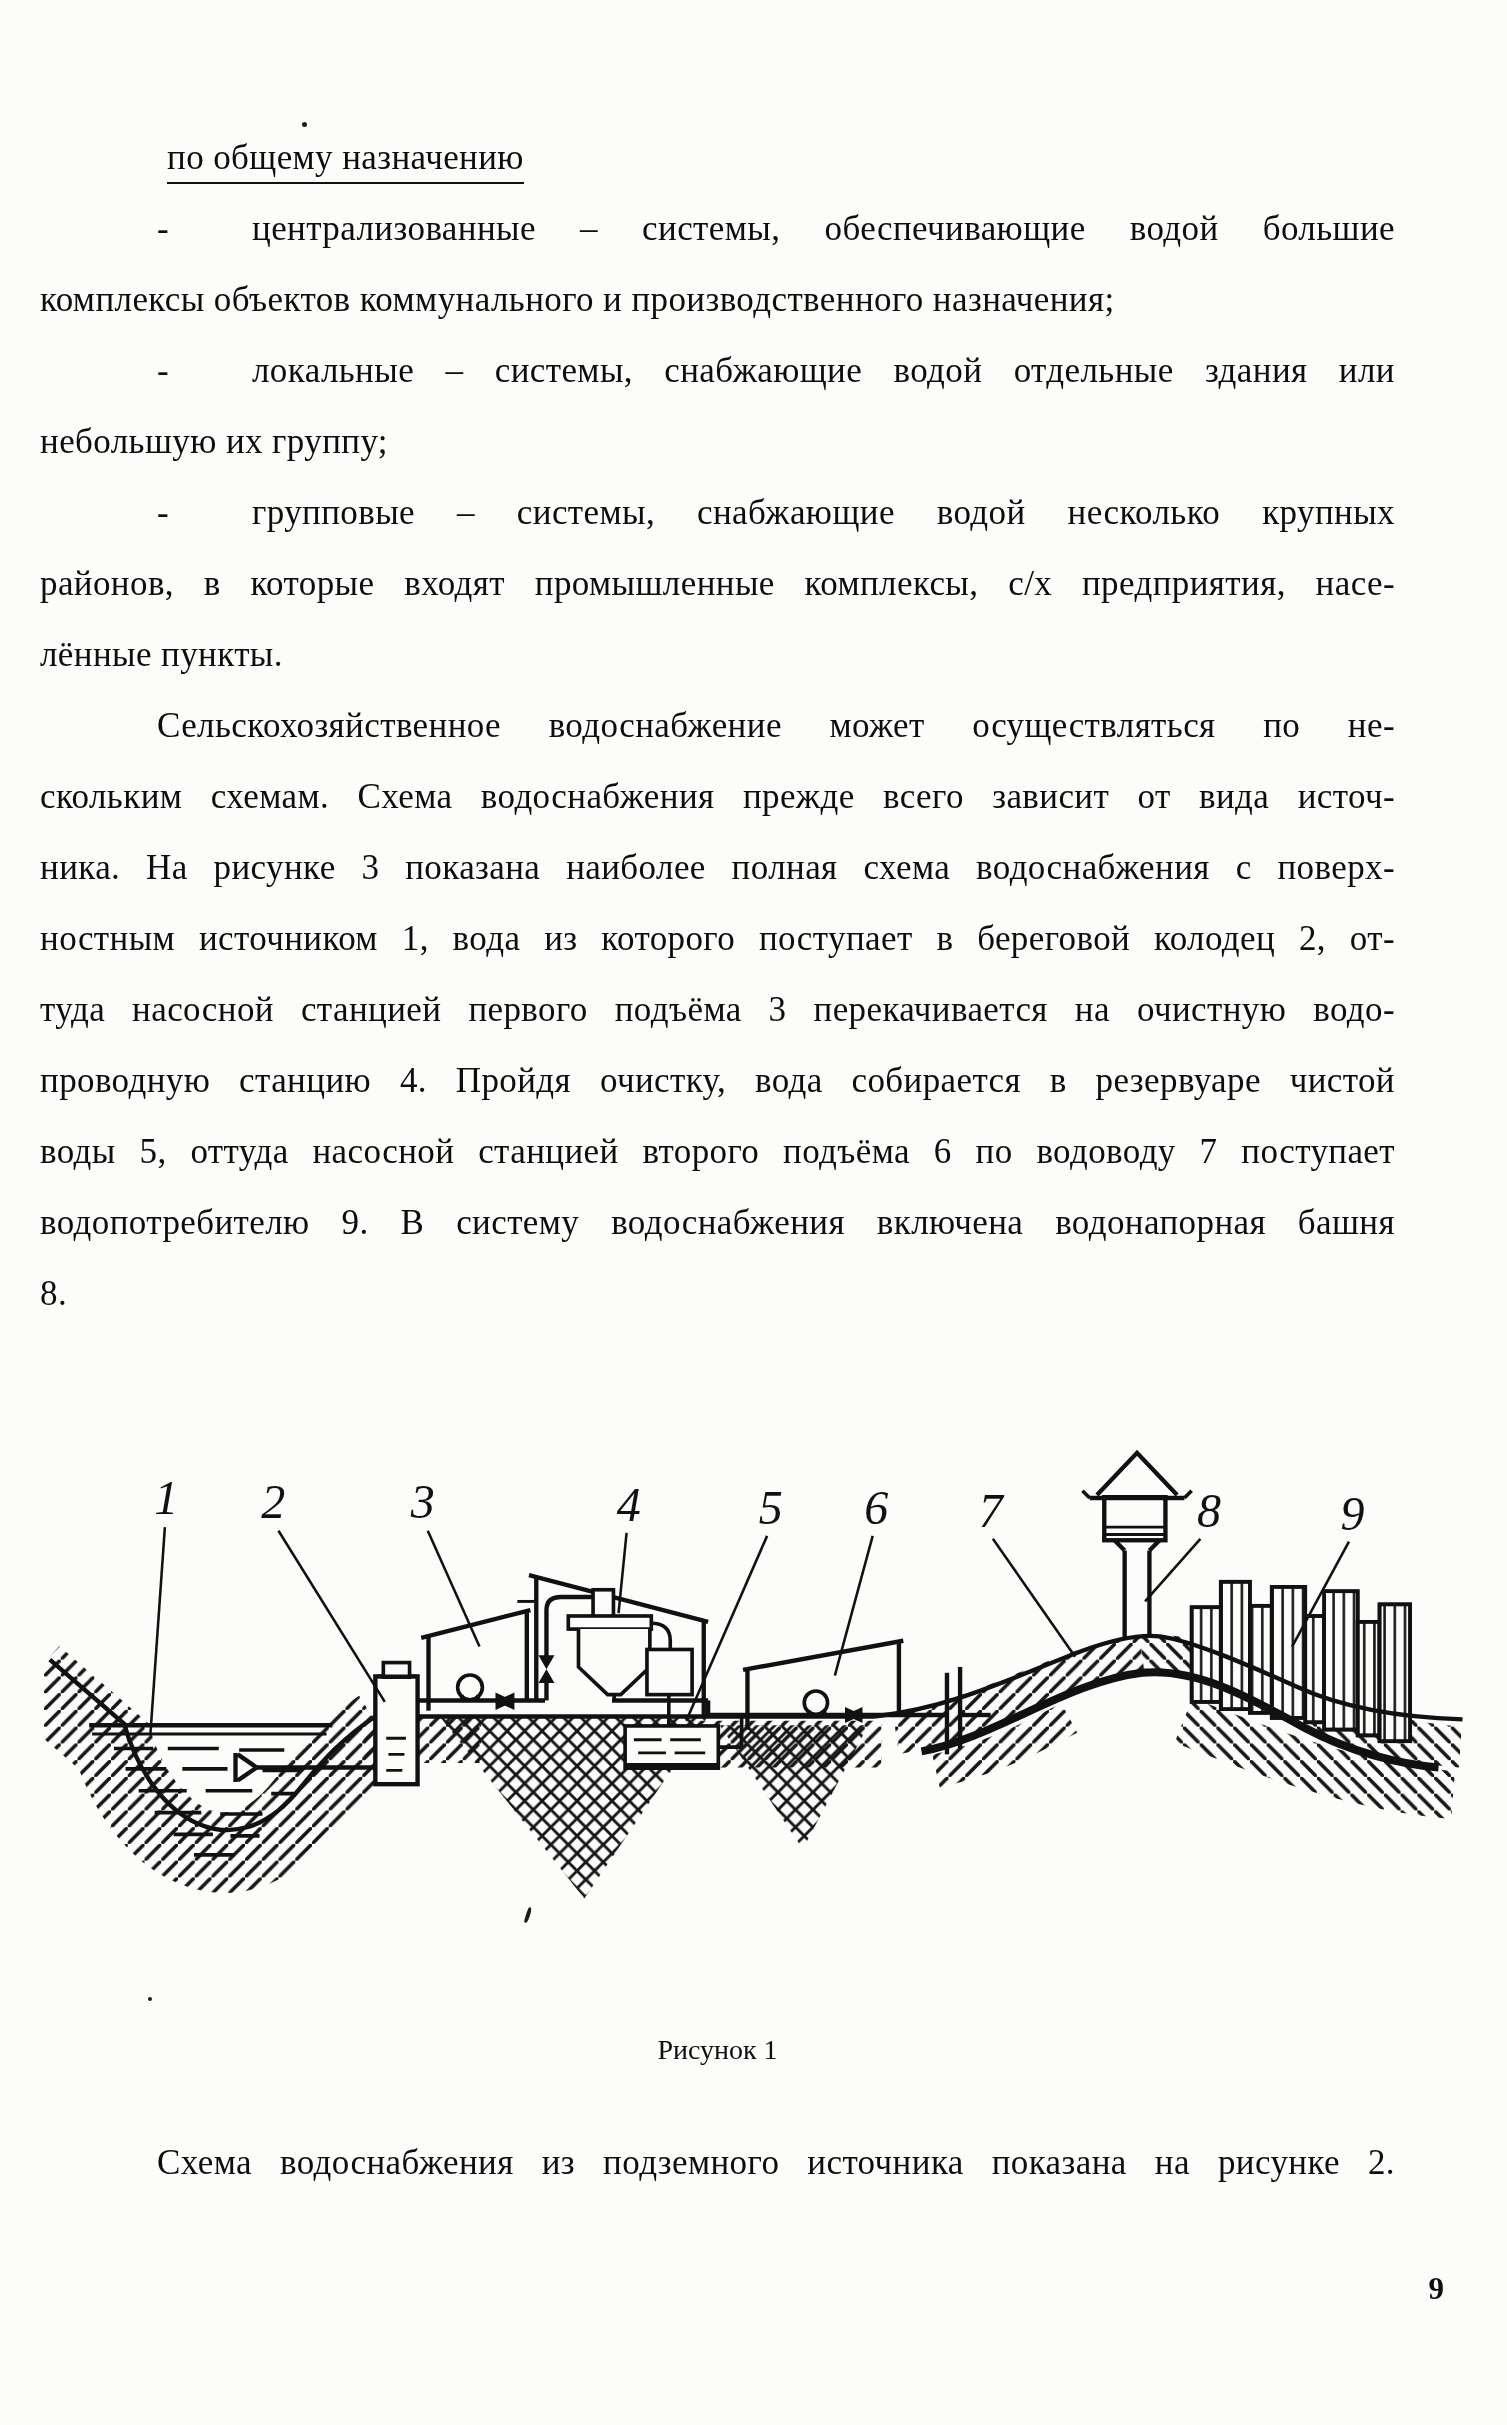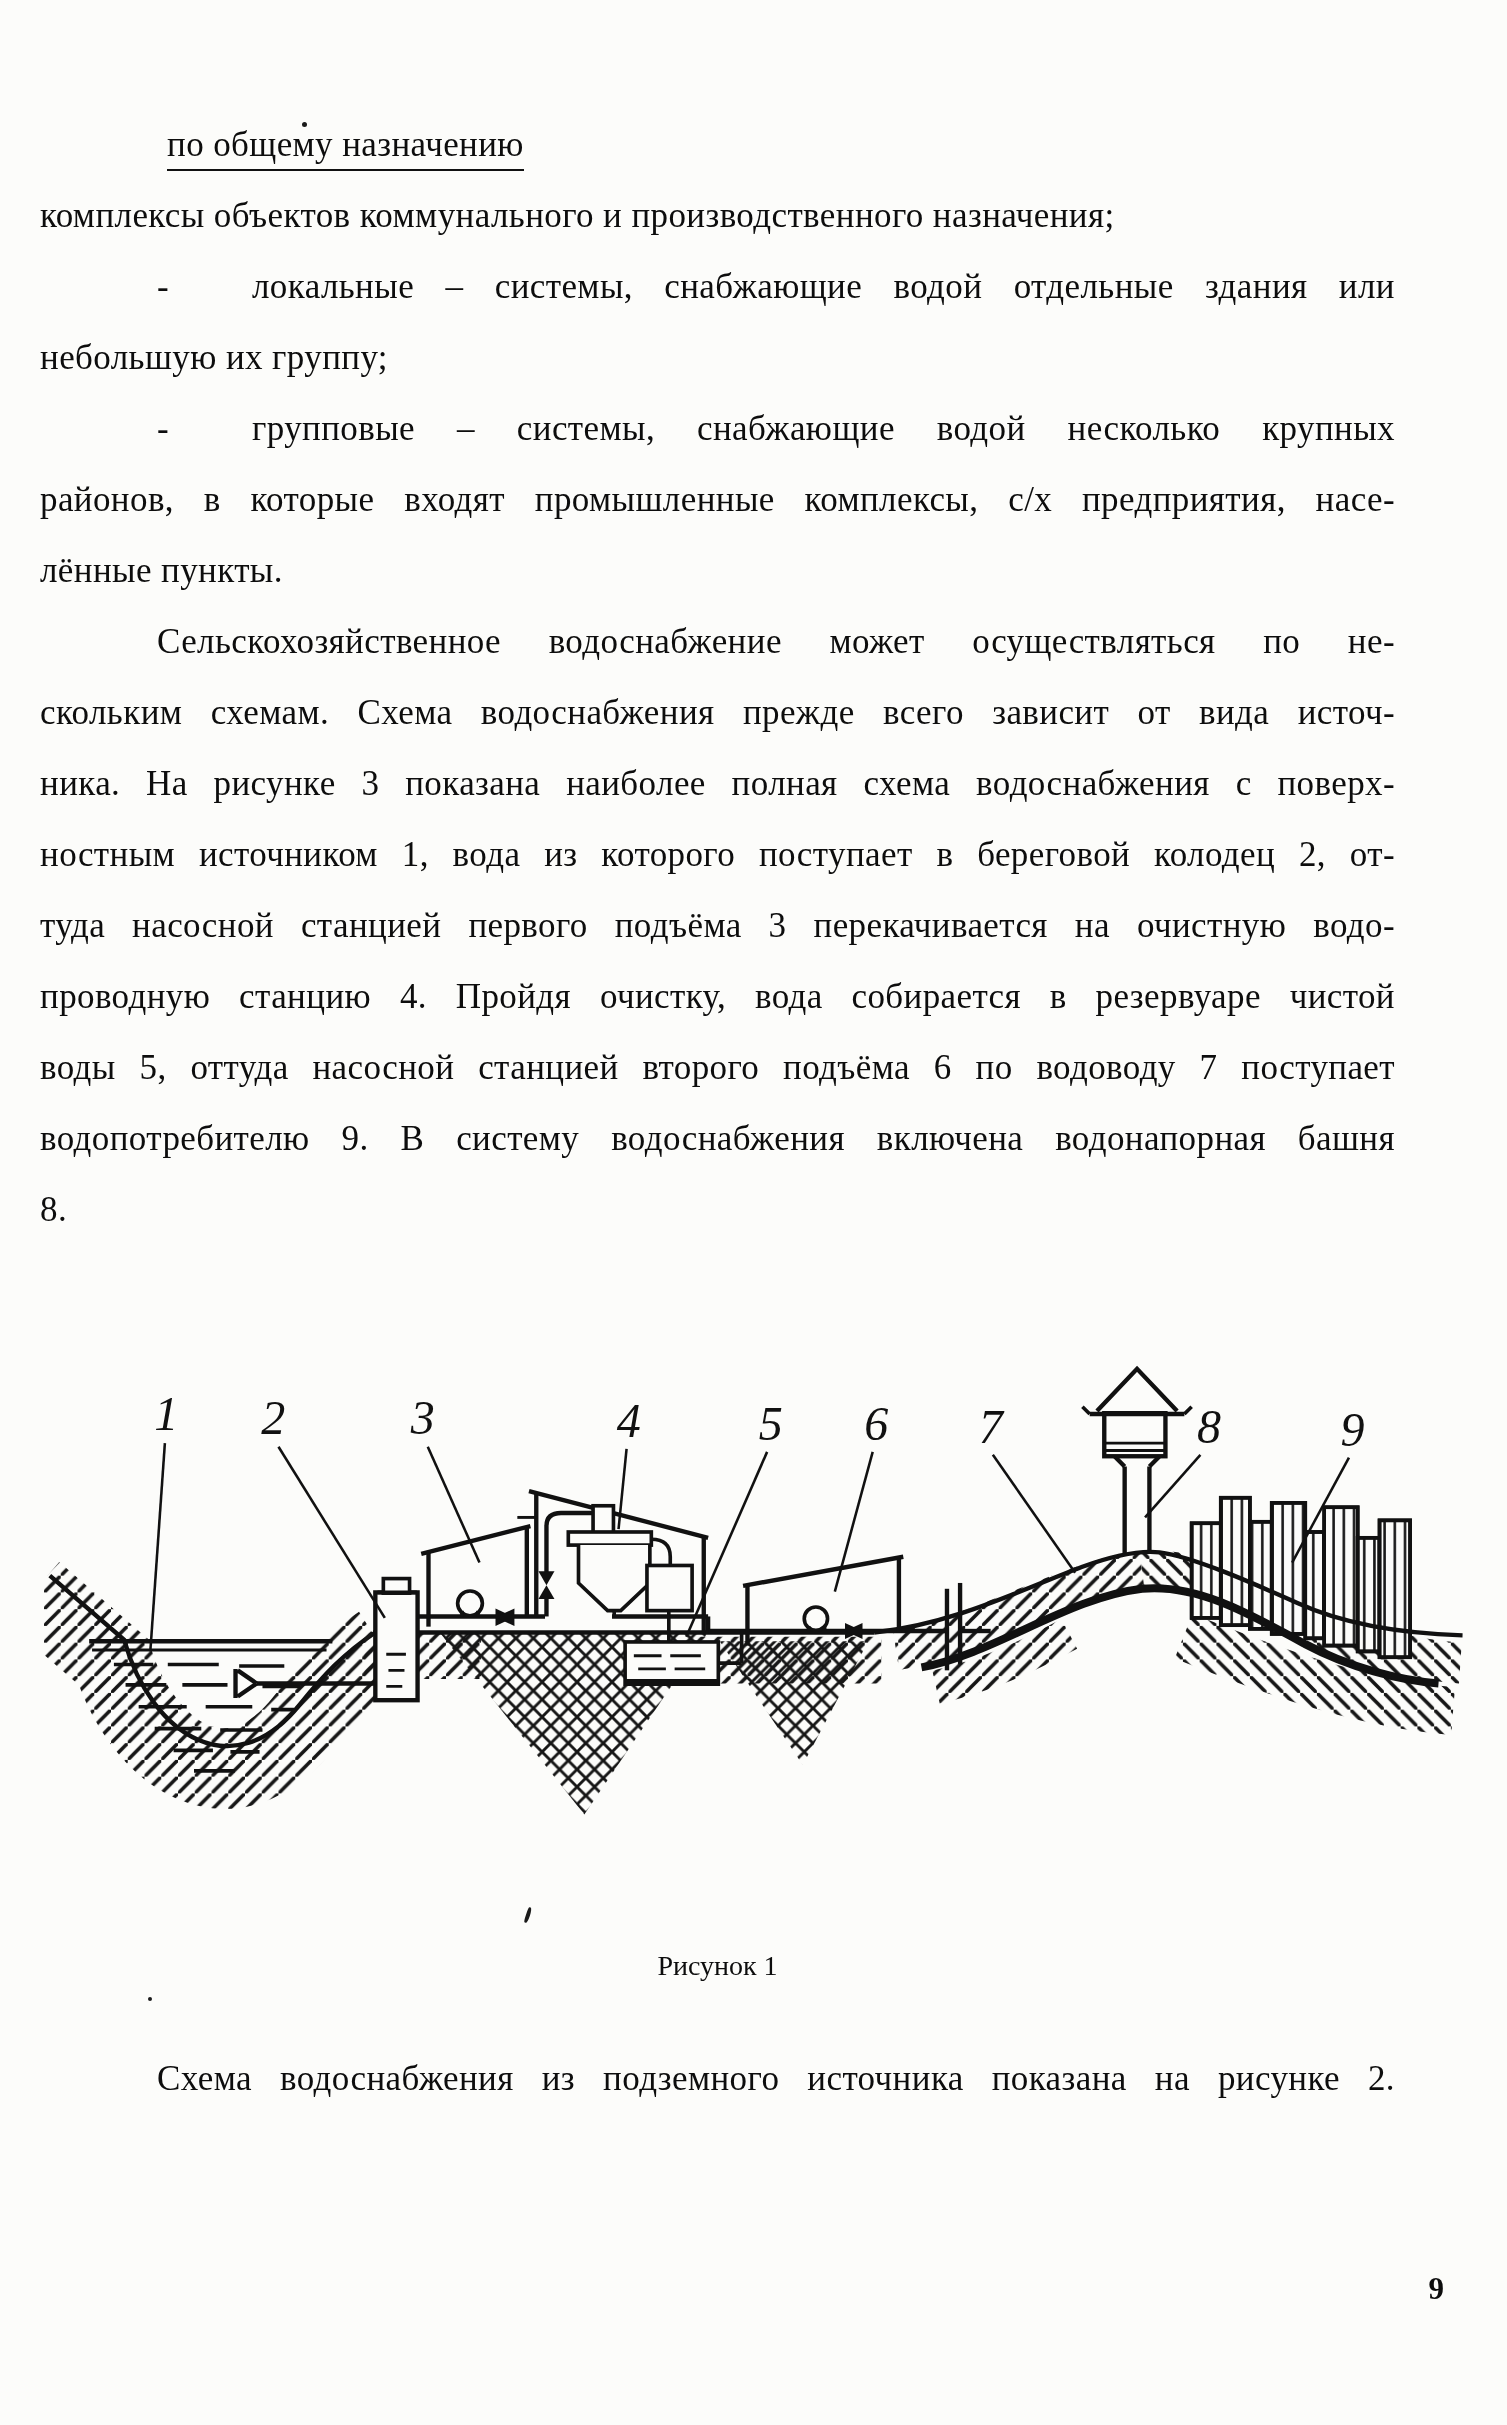--- a/index.html
+++ b/index.html
@@ -5,21 +5,21 @@
   html,body { margin:0; padding:0; background:#6b6b6b; }
   .page {
     position:relative;
     width:1508px; height:2426px;
     margin:0 auto;
     background:#fcfcfa;
     color:#0d0d0d;
     font-family:"Liberation Serif", serif;
     overflow:hidden;
   }
-  .content { padding:109px 113px 0 40px; }
+  .content { padding:109px 113px 0 40px;margin-top:13px; }
   .tline {
     font-size:35px;
     line-height:71px;
     height:71px;
     text-align:justify;
     text-align-last:justify;
     letter-spacing:0.4px;
   }
   .tl-last { text-align:center; text-align-last:left; }
   .bullet { padding-left:117px; box-sizing:border-box; }
@@ -66,20 +66,21 @@
   }
 </style>
 </head>
 <body>
 
 <div class="page">
   <div class="content">
 
     <div class="heading"><span class="u">по общему назначению</span></div>
 
+    <div class="tline bullet"><span class="dash">-</span><span>централизованные – системы, обеспечивающие водой большие</span></div>
     <div class="tline tl-last">комплексы объектов коммунального и производственного назначения;</div>
     <div class="tline bullet"><span class="dash">-</span><span>локальные – системы, снабжающие водой отдельные здания или</span></div>
     <div class="tline tl-last">небольшую их группу;</div>
     <div class="tline bullet"><span class="dash">-</span><span>групповые – системы, снабжающие водой несколько крупных</span></div>
     <div class="tline">районов, в которые входят промышленные комплексы, с/х предприятия, насе-</div>
     <div class="tline tl-last">лённые пункты.</div>
     <div class="tline ind">Сельскохозяйственное водоснабжение может осуществляться по не-</div>
     <div class="tline">скольким схемам. Схема водоснабжения прежде всего зависит от вида источ-</div>
     <div class="tline">ника. На рисунке 3 показана наиболее полная схема водоснабжения с поверх-</div>
     <div class="tline">ностным источником 1, вода из которого поступает в береговой колодец 2, от-</div>

